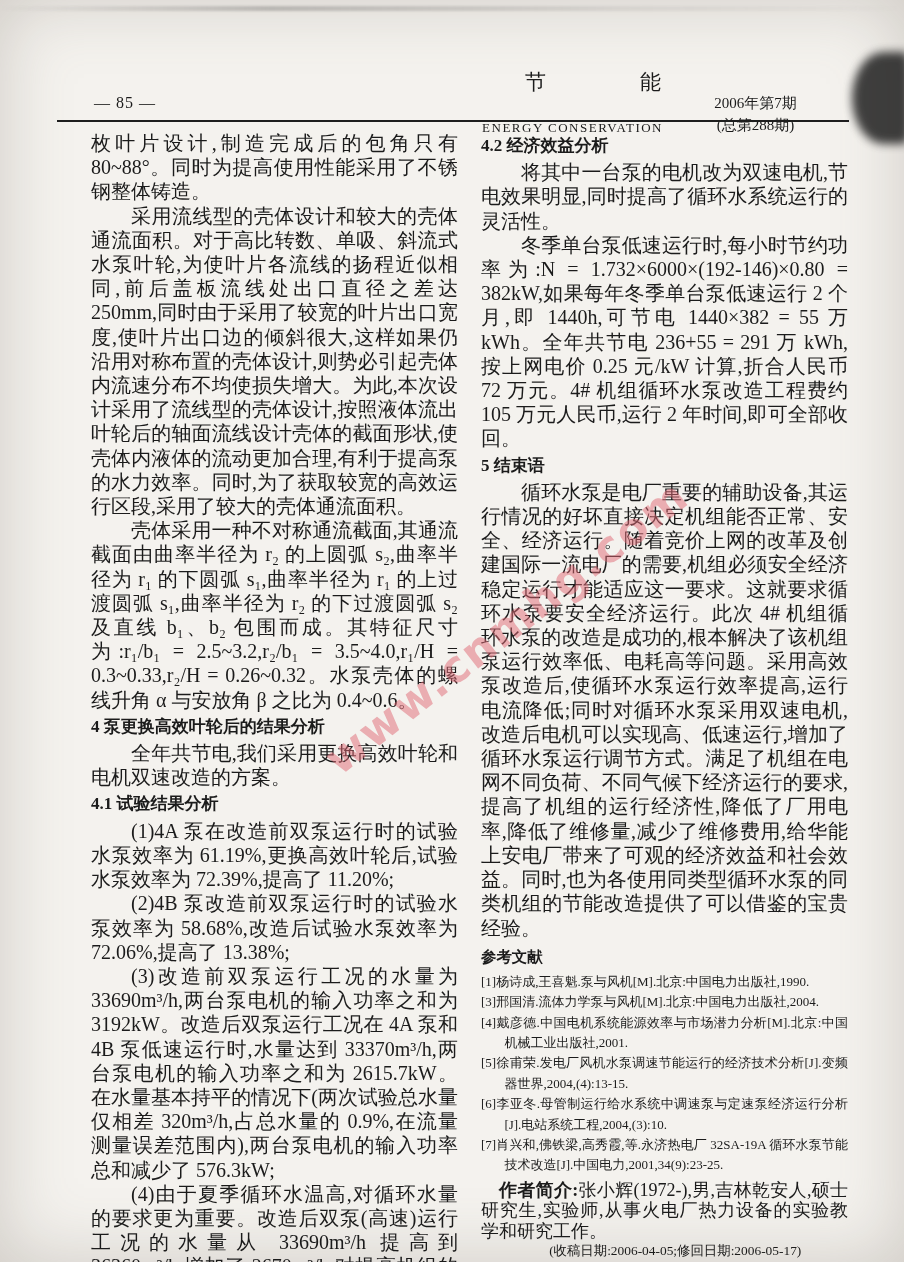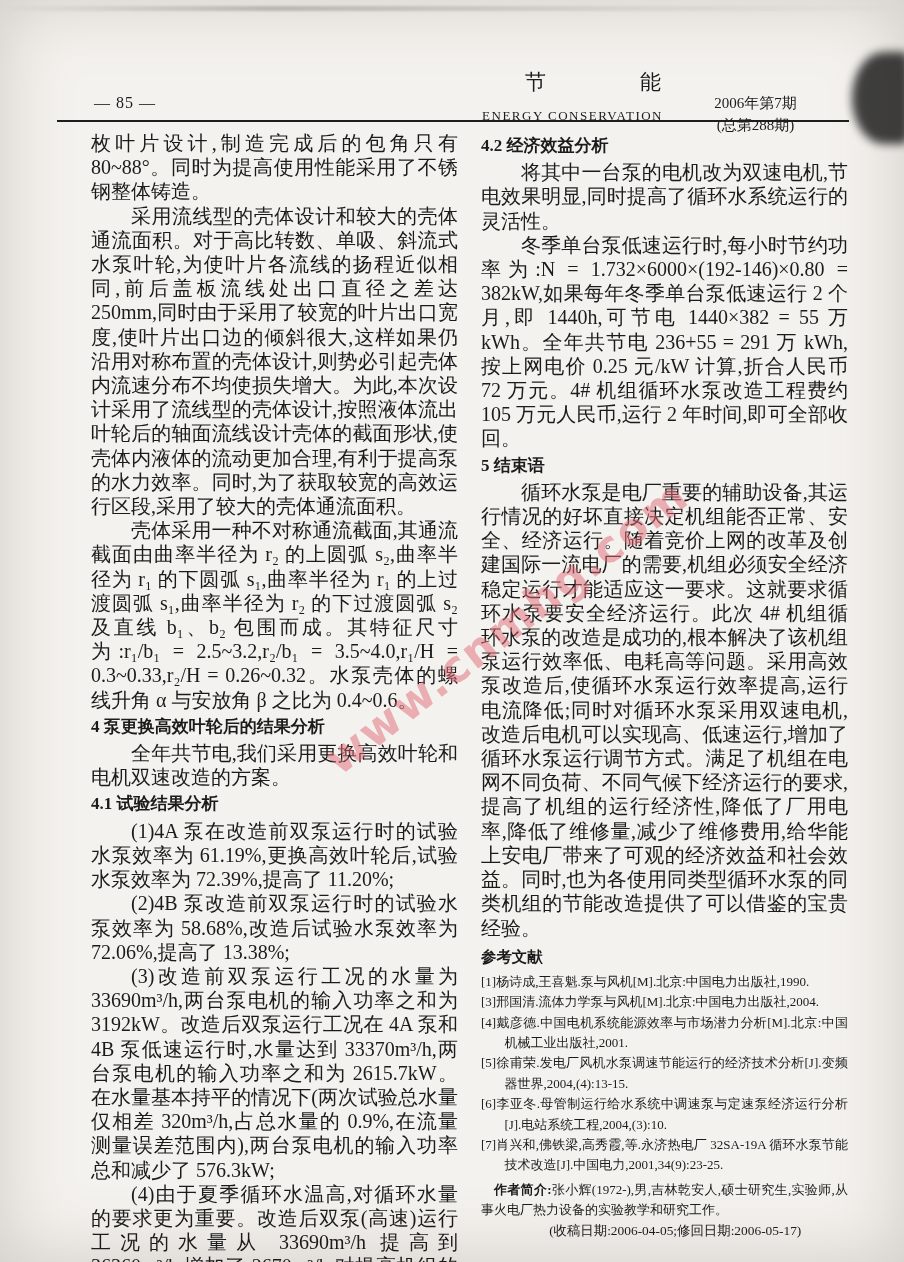--- a/index.html
+++ b/index.html
@@ -29,21 +29,21 @@
   .hdr {
     position: absolute; top: 68px; left: 60px; width: 788px;
     display: flex; align-items: flex-start;
   }
   .hdr-left {
     width: 170px; padding-left: 34px; padding-top: 26px;
     font-size: 16px; letter-spacing: 1px;
   }
   .hdr-center { flex: 1; text-align: right; }
   .title-zh { font-size: 21px; letter-spacing: 2px; }
-  .title-en { font-size: 13px; letter-spacing: 1.5px; margin-top: 12px; }
+  .title-en { font-size: 13px; letter-spacing: 1.5px; margin-top: 24px; }
   .hdr-right { width: 185px; text-align: center; font-size: 15px; line-height: 22px; margin-top: 24px; }
   .issue-total { font-weight: normal; }
   .rule {
     position: absolute; top: 120px; left: 57px; width: 792px; height: 2px;
     background: #1e1e1e;
   }
 
   
   .cols {
     position: absolute; top: 131px; left: 91px; width: 757px;
@@ -60,21 +60,21 @@
     margin: 3px 0 2px 0;
   }
   .refs-heading {
     font-size: 15.4px; font-weight: 700; line-height: 24px; margin: 5px 0 3px 0;
   }
   .ref {
     font-size: 13px; line-height: 20.4px; text-align: justify;
     padding-left: 1.8em; text-indent: -1.8em;
   }
   .bio {
-    font-size: 13px; line-height: 20.4px; text-align: justify;
+    font-size: 18px; line-height: 20.4px; text-align: justify;
     text-indent: 1em; margin-top: 4px;
   }
   .bio-label { font-weight: 700; }
   .dates { font-size: 13.4px; line-height: 20.4px; text-indent: 1.6em; text-align: center; }
 
   
   .watermark {
     position: absolute; left: 292px; top: 628px; width: 360px;
     transform: rotate(-38deg);
     font-family: "DejaVu Sans", "Liberation Sans", sans-serif;

